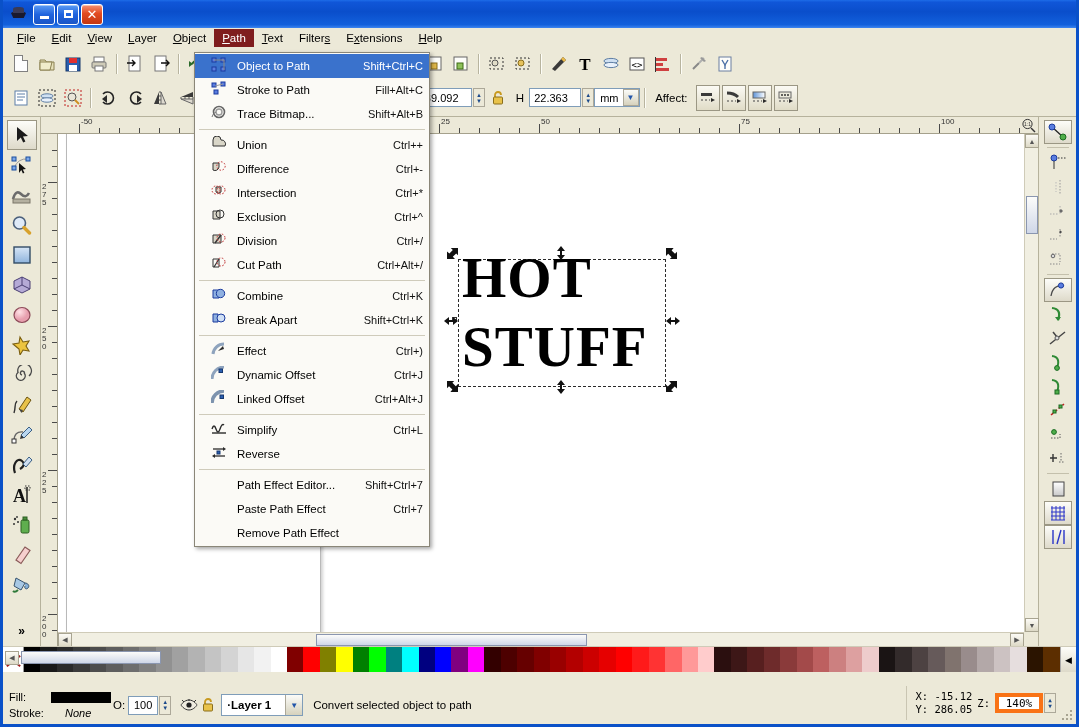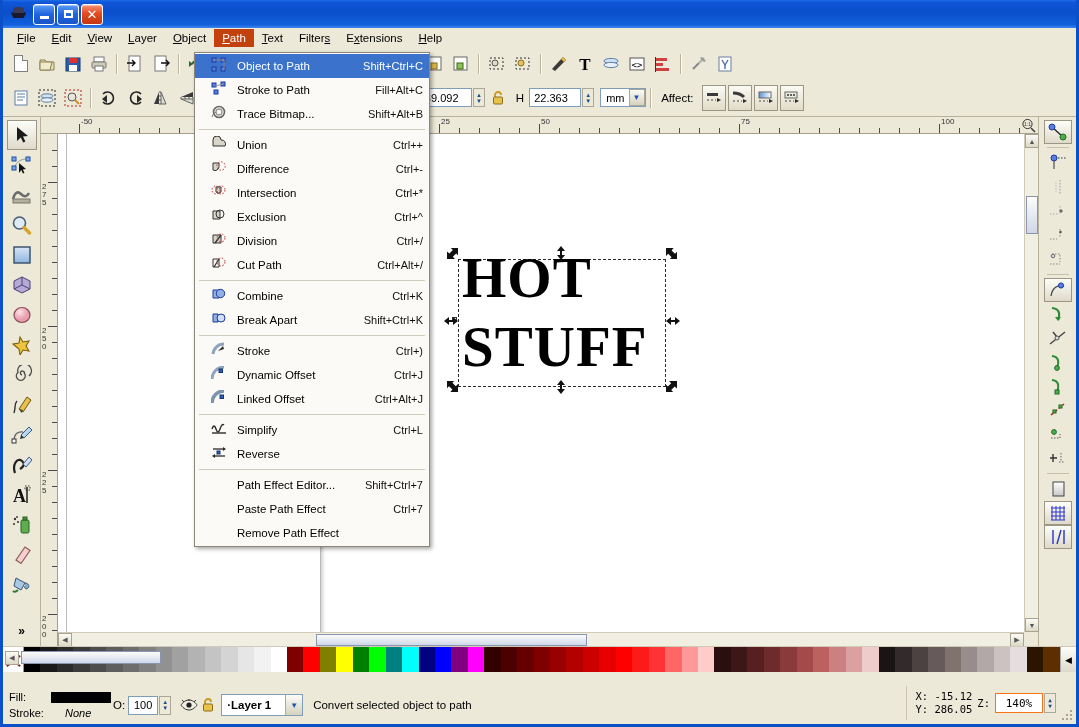--- a/index.html
+++ b/index.html
@@ -56,21 +56,21 @@
 
   
   .menubar {
     position: absolute; top: 28px; left: 0; right: 0; height: 21px;
     background: #ece9d8; display: flex; align-items: center; padding-left: 6px;
     border-bottom: 1px solid #ece9d8;
   }
   .menu-item {
     padding: 3px 8px; font-size: 11.5px; color: #000; cursor: default; white-space: nowrap;
   }
-  .menu-item.active { background: #c2410c; color: #fff; text-align: center; }
+  .menu-item.active { background: #7f1d1d; color: #fff; text-align: center; }
   .menu-item u { text-decoration: underline; }
 
   
   .tbrow {
     position: absolute; left: 0; right: 0;
     background: #ece9d8;
     display: flex; align-items: center; padding-left: 5px;
   }
   .tbrow1 { top: 49px; height: 30px; }
   .tbrow2 { top: 79px; height: 38px; border-bottom: 1px solid #b6b29c; }
@@ -252,21 +252,21 @@
     padding-left: 5px; font-size: 11.5px; font-weight: bold; margin-left: 4px;
   }
   .statusmsg { font-size: 11.5px; margin-left: 10px; }
   .coords {
     position: absolute; right: 20px; top: 14px; height: 34px; display: flex; align-items: center;
     font-family: "DejaVu Sans Mono", monospace; font-size: 10.5px;
     border-left: 1px solid #c9c5b2; padding-left: 8px;
   }
   .coord-xy { line-height: 13px; text-align: center; }
   .zoomfield {
-    height: 20px; border: 1px solid #f97316; background: #fff; width: 48px;
+    height: 20px; border: 4px solid #f97316; background: #fff; width: 48px;
     display: flex; align-items: center; justify-content: center;
     font-family: "DejaVu Sans Mono", monospace; font-size: 11px;
   }
   .grip { position: absolute; right: 2px; bottom: 2px; width: 12px; height: 12px; }
   .grip i { position: absolute; width: 2px; height: 2px; background: #a8a491; }
 </style>
 </head>
 <body>
 
 <div id="app">
@@ -568,21 +568,21 @@
 
     <span class="lbl">H</span>
     <div class="field" style="width:52px;">
       <span>22.363</span>
     </div>
     <div class="spin">
         <span>▲</span>
         <span>▼</span>
       </div>
 
-    <div class="combo" style="width:46px; margin-left:6px;">
+    <div class="combo" style="width:46px; ">
       <span>mm</span>
       <span class="arrow">▼</span>
     </div>
 
     <div class="sep"></div>
     <span class="lbl" style="margin-right:8px;">Affect:</span>
 
     <div class="affectbtn">
       <svg width="18" height="18" viewBox="0 0 18 18">
           <path d="M2 4h11v3H2z" fill="#3a3a3a"></path>
@@ -1278,21 +1278,21 @@
           </svg></span>
         <span class="dd-label">Break Apart</span>
         <span class="dd-key">Shift+Ctrl+K</span>
       </div>
       <div class="dd-sep"></div>
       <div class="dd-item">
         <span class="dd-ico"><svg width="17" height="15" viewBox="0 0 17 15">
             <path d="M2 12A11 11 0 0 1 13 2" stroke="#8ea3bd" stroke-width="3" fill="none"></path>
             <path d="M7 9l5-5 1 3z" fill="#2a2a2a"></path>
           </svg></span>
-        <span class="dd-label">Stroke</span>
+        <span class="dd-label">Effect</span>
         <span class="dd-key">Ctrl+)</span>
       </div>
       <div class="dd-item">
         <span class="dd-ico"><svg width="17" height="15" viewBox="0 0 17 15">
             <path d="M1 13A12 12 0 0 1 13 1" stroke="#8ea3bd" stroke-width="3" fill="none"></path>
             <rect x="8" y="3" width="3.5" height="3.5" fill="#2a5fb0" stroke="#16376f"></rect>
           </svg></span>
         <span class="dd-label">Dynamic Offset</span>
         <span class="dd-key">Ctrl+J</span>
       </div>

